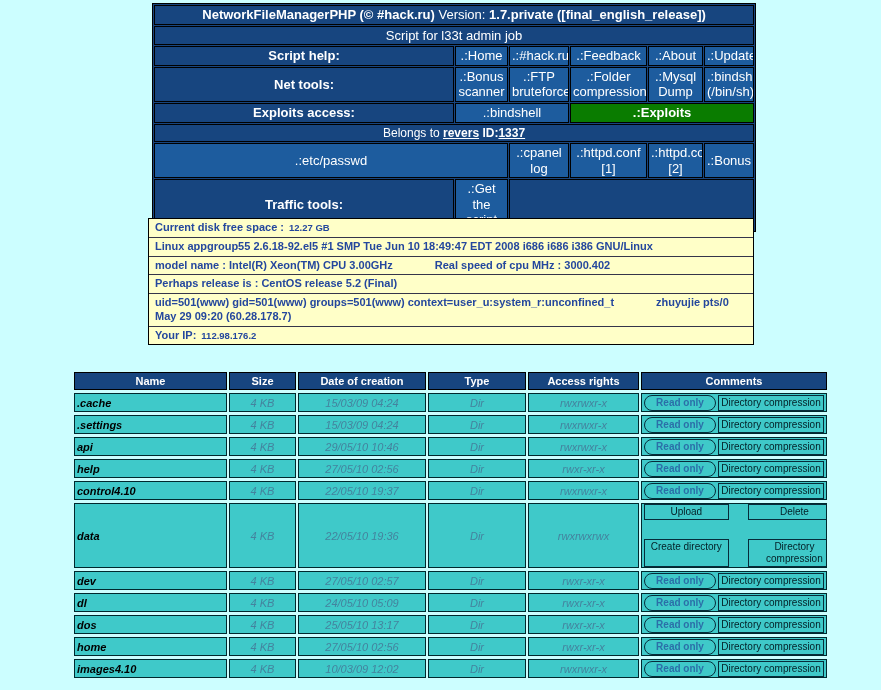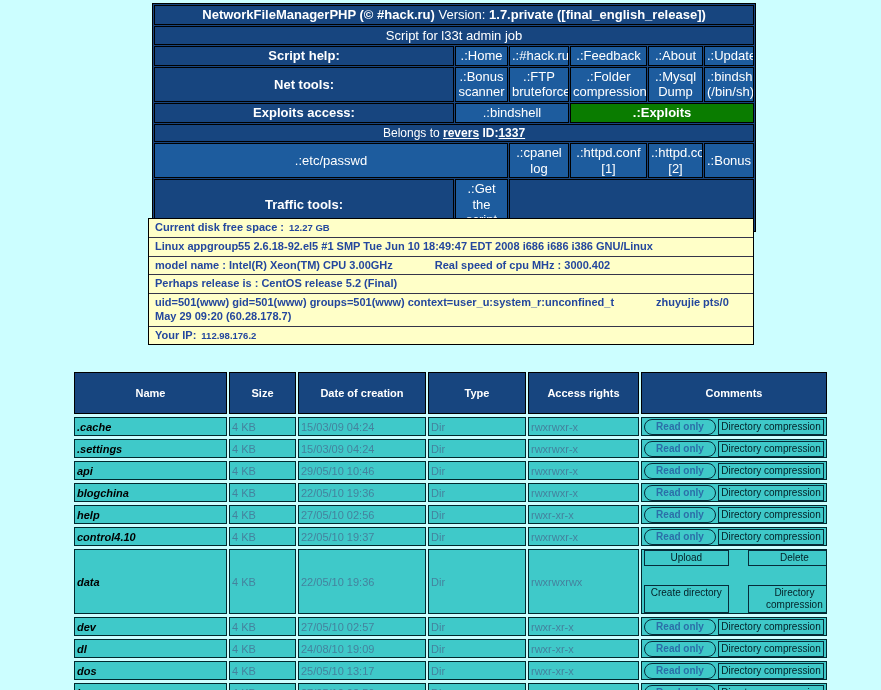--- a/index.html
+++ b/index.html
@@ -47,28 +47,28 @@
   .seg.gap{margin-left:42px;}
   .seg.gap-sm{margin-left:5px;}
   
   table.files{
     position:absolute;left:72px;top:369px;width:757px;
     border-collapse:separate;border-spacing:2px 3px;
     table-layout:fixed;
   }
   table.files th{
     background:#17457f;color:#fff;border:1px solid #000;
-    font-size:11px;height:16px;font-weight:bold;padding:12px 2px;
+    font-size:11px;height:16px;font-weight:bold;padding:0 2px;
   }
   table.files td{
     background:#3fc9c9;border:1px solid #00282e;
     font-size:11px;height:17px;padding:0 2px;overflow:hidden;
   }
   td.fname{color:#000;font-weight:bold;font-style:italic;text-align:left;padding-left:4px;cursor:pointer;}
-  td.fmut{color:#44839e;text-align:left;}
+  td.fmut{color:#44839e;text-align:center;font-style:italic;}
   td.fcomm{padding:1px 2px;}
   .btn-row{display:flex;gap:2px;align-items:stretch;}
   .btn-grid{display:grid;grid-template-columns:47% 52%;gap:19px;}
   .fbtn{
     border:1px solid #062c3a;background:#3fc9c9;color:#031f26;
     font-size:10px;line-height:1.2;text-align:center;
     padding:1px 2px;cursor:pointer;white-space:normal;
   }
   .fbtn.accent{color:#2b6fa8;font-weight:bold;}
   .w-ro{flex:0 0 66px;border-radius:8px;}
@@ -200,33 +200,20 @@
           <td class="fmut">Dir</td>
           <td class="fmut">rwxrwxr-x</td>
           <td class="fcomm">
             <div class="btn-row">
               <div class="fbtn accent w-ro">Read only</div>
               <div class="fbtn w-dc">Directory compression</div>
             </div>
           </td>
         </tr>
         <tr>
-          <td class="fname">blogchina</td>
-          <td class="fmut">4 KB</td>
-          <td class="fmut">22/05/10 19:36</td>
-          <td class="fmut">Dir</td>
-          <td class="fmut">rwxrwxr-x</td>
-          <td class="fcomm">
-            <div class="btn-row">
-              <div class="fbtn accent w-ro">Read only</div>
-              <div class="fbtn w-dc">Directory compression</div>
-            </div>
-          </td>
-        </tr>
-        <tr>
           <td class="fname">help</td>
           <td class="fmut">4 KB</td>
           <td class="fmut">27/05/10 02:56</td>
           <td class="fmut">Dir</td>
           <td class="fmut">rwxr-xr-x</td>
           <td class="fcomm">
             <div class="btn-row">
               <div class="fbtn accent w-ro">Read only</div>
               <div class="fbtn w-dc">Directory compression</div>
             </div>
@@ -269,21 +256,21 @@
           <td class="fcomm">
             <div class="btn-row">
               <div class="fbtn accent w-ro">Read only</div>
               <div class="fbtn w-dc">Directory compression</div>
             </div>
           </td>
         </tr>
         <tr>
           <td class="fname">dl</td>
           <td class="fmut">4 KB</td>
-          <td class="fmut">24/08/10 19:09</td>
+          <td class="fmut">24/05/10 05:09</td>
           <td class="fmut">Dir</td>
           <td class="fmut">rwxr-xr-x</td>
           <td class="fcomm">
             <div class="btn-row">
               <div class="fbtn accent w-ro">Read only</div>
               <div class="fbtn w-dc">Directory compression</div>
             </div>
           </td>
         </tr>
         <tr>

